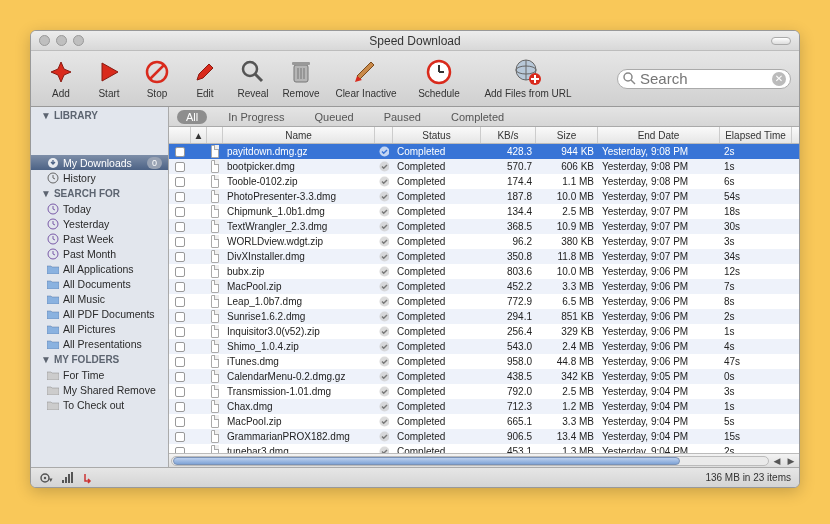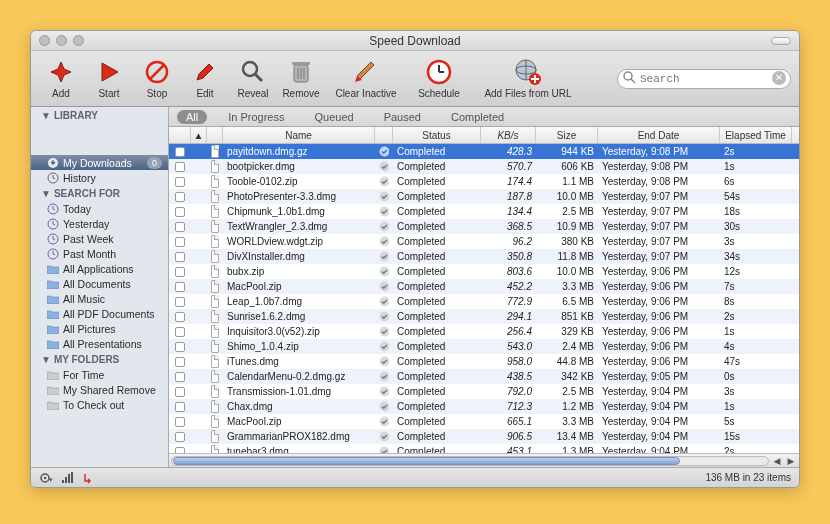--- a/index.html
+++ b/index.html
@@ -10,21 +10,21 @@
   .tlight { width: 11px; height: 11px; border-radius: 50%; background: #bfbfbf; border: 1px solid #999; }
   .window-title { position: absolute; left: 0; right: 0; text-align: center; font-size: 12px; color: #333; pointer-events: none; }
   .capsule { margin-left: auto; margin-right: 8px; width: 20px; height: 8px; border: 1px solid #aaa; border-radius: 5px; background: linear-gradient(#fff,#ddd); }
   .toolbar { height: 56px; background: linear-gradient(#e6e6e6,#d0d0d0); border-bottom: 1px solid #999; display: flex; align-items: center; padding: 0 8px; gap: 4px; }
   .tb-item { display: flex; flex-direction: column; align-items: center; width: 44px; font-size: 10px; color: #333; cursor: pointer; }
   .tb-item.wide { width: 78px; }
   .tb-item.med { width: 60px; }
   .tb-icon { width: 28px; height: 28px; display: flex; align-items: center; justify-content: center; margin-bottom: 2px; }
   .tb-spacer { flex: 1; }
   .search-wrap { position: relative; width: 174px; }
-  .search-wrap input { width: 100%; height: 20px; border-radius: 10px; border: 1px solid #aaa; padding: 0 22px 0 22px; font-size: 11px; background: #fff; font-family: Liberation Mono, monospace; }
+  .search-wrap input { width: 100%; height: 20px; border-radius: 10px; border: 1px solid #aaa; padding: 0 22px 0 22px; font-size: 15px; background: #fff; }
   .search-wrap .sicon { position: absolute; left: 6px; top: 3px; }
   .search-wrap .clear { position: absolute; right: 5px; top: 3px; width: 14px; height: 14px; border-radius: 50%; background: #bbb; color: #fff; font-size: 10px; text-align: center; line-height: 13px; }
   .body { flex: 1; display: flex; overflow: hidden; }
   .sidebar { width: 138px; background: #e2e6ed; border-right: 1px solid #aaa; overflow: auto; font-size: 10.5px; }
   .sb-header { color: #5c6470; font-weight: bold; padding: 3px 4px 2px 10px; display: flex; align-items: center; font-size: 10px; text-transform: uppercase; }
   .sb-header .tri { display: inline-block; margin-right: 3px; }
   .sb-item { display: flex; align-items: center; padding: 1.5px 6px 1.5px 16px; gap: 4px; color: #2a2a2a; cursor: pointer; white-space: nowrap; }
   .sb-item .badge { margin-left: auto; background: #98a2b3; color: #fff; font-size: 9px; padding: 0 5px; border-radius: 8px; line-height: 12px; min-width: 14px; text-align: center; }
   .sb-item.selected { background: linear-gradient(#7d8ea8,#4c6285); color: #fff; margin-top: 32px; }
   .sb-icon { width: 12px; height: 12px; display: inline-flex; align-items: center; justify-content: center; }
@@ -38,21 +38,21 @@
   .row { display: flex; height: 15px; font-size: 10px; color: #222; align-items: center; }
   .row.even { background: #eef2fa; }
   .row.selected { background: #3874d6; color: #fff; }
   .row > div { padding: 0 4px; overflow: hidden; white-space: nowrap; text-overflow: ellipsis; display: flex; align-items: center; }
   .col-check { width: 22px; justify-content: center; }
   .col-sort { width: 16px; }
   .col-icon { width: 16px; }
   .col-name { width: 152px; }
   .col-sicon { width: 18px; justify-content: center; color: #aaa; }
   .col-status { width: 88px; }
-  .col-kbs { width: 55px; text-align: right; justify-content: flex-end; font-style: italic; }
+  .col-kbs { width: 55px; text-align: right; justify-content: flex-end; }
   .col-size { width: 62px; text-align: right; justify-content: flex-end; }
   .col-end { width: 122px; }
   .col-elapsed { width: 72px; }
   .checkbox { width: 10px; height: 10px; border: 1px solid #999; border-radius: 2px; background: #fff; display: inline-block; }
   .fileicon { width: 12px; height: 13px; background: #fff; border: 1px solid #aaa; border-radius: 1px; position: relative; }
   .fileicon::after { content: ""; position: absolute; right: -1px; top: -1px; width: 4px; height: 4px; background: #eee; border-left: 1px solid #aaa; border-bottom: 1px solid #aaa; }
   .hscroll { height: 14px; background: linear-gradient(#f3f3f3,#dedede); border-top: 1px solid #bbb; display: flex; align-items: center; padding: 0 2px; gap: 2px; }
   .hscroll .track { flex: 1; height: 10px; background: #eaeaea; border: 1px solid #bbb; border-radius: 6px; position: relative; }
   .hscroll .thumb { position: absolute; left: 1px; top: 0; height: 8px; width: 85%; border-radius: 5px; background: linear-gradient(#bcd0ef,#7fa3d6); border: 1px solid #7a92b7; }
   .hscroll .arrow { width: 12px; height: 12px; font-size: 9px; color: #555; text-align: center; line-height: 12px; }

